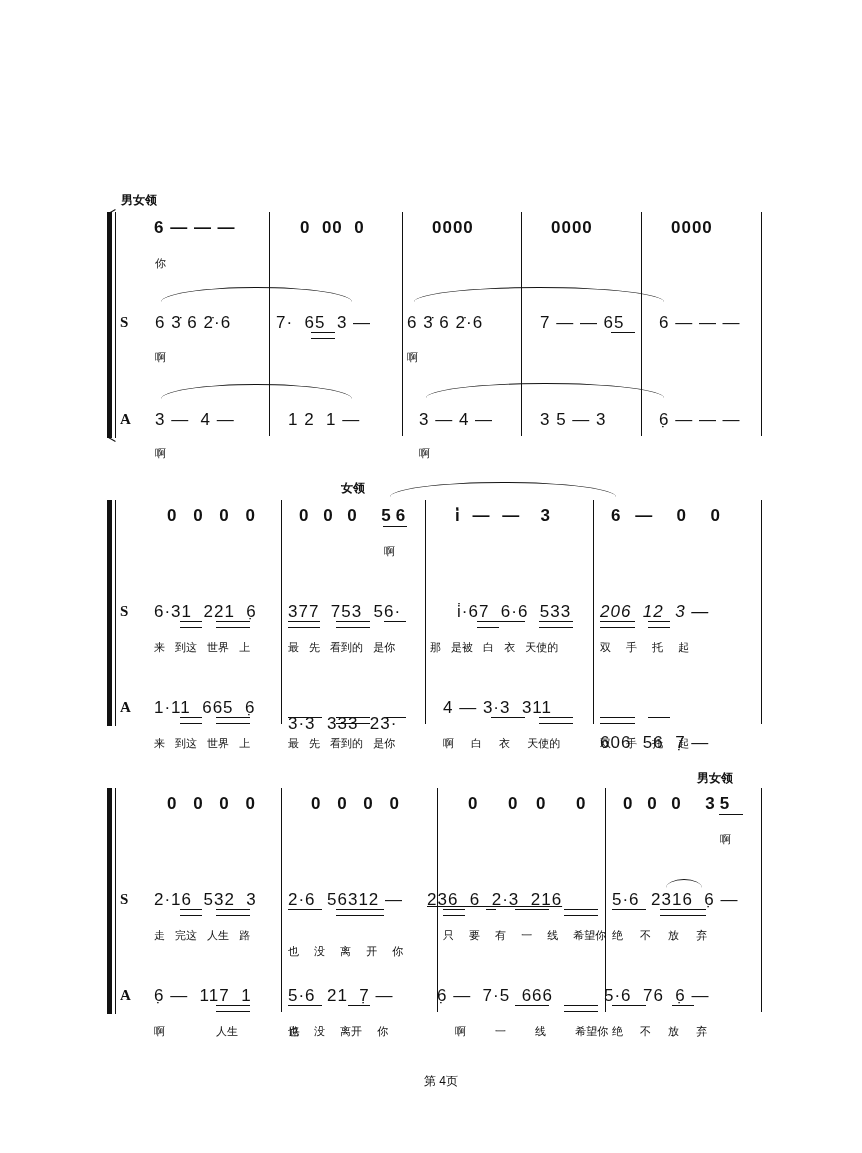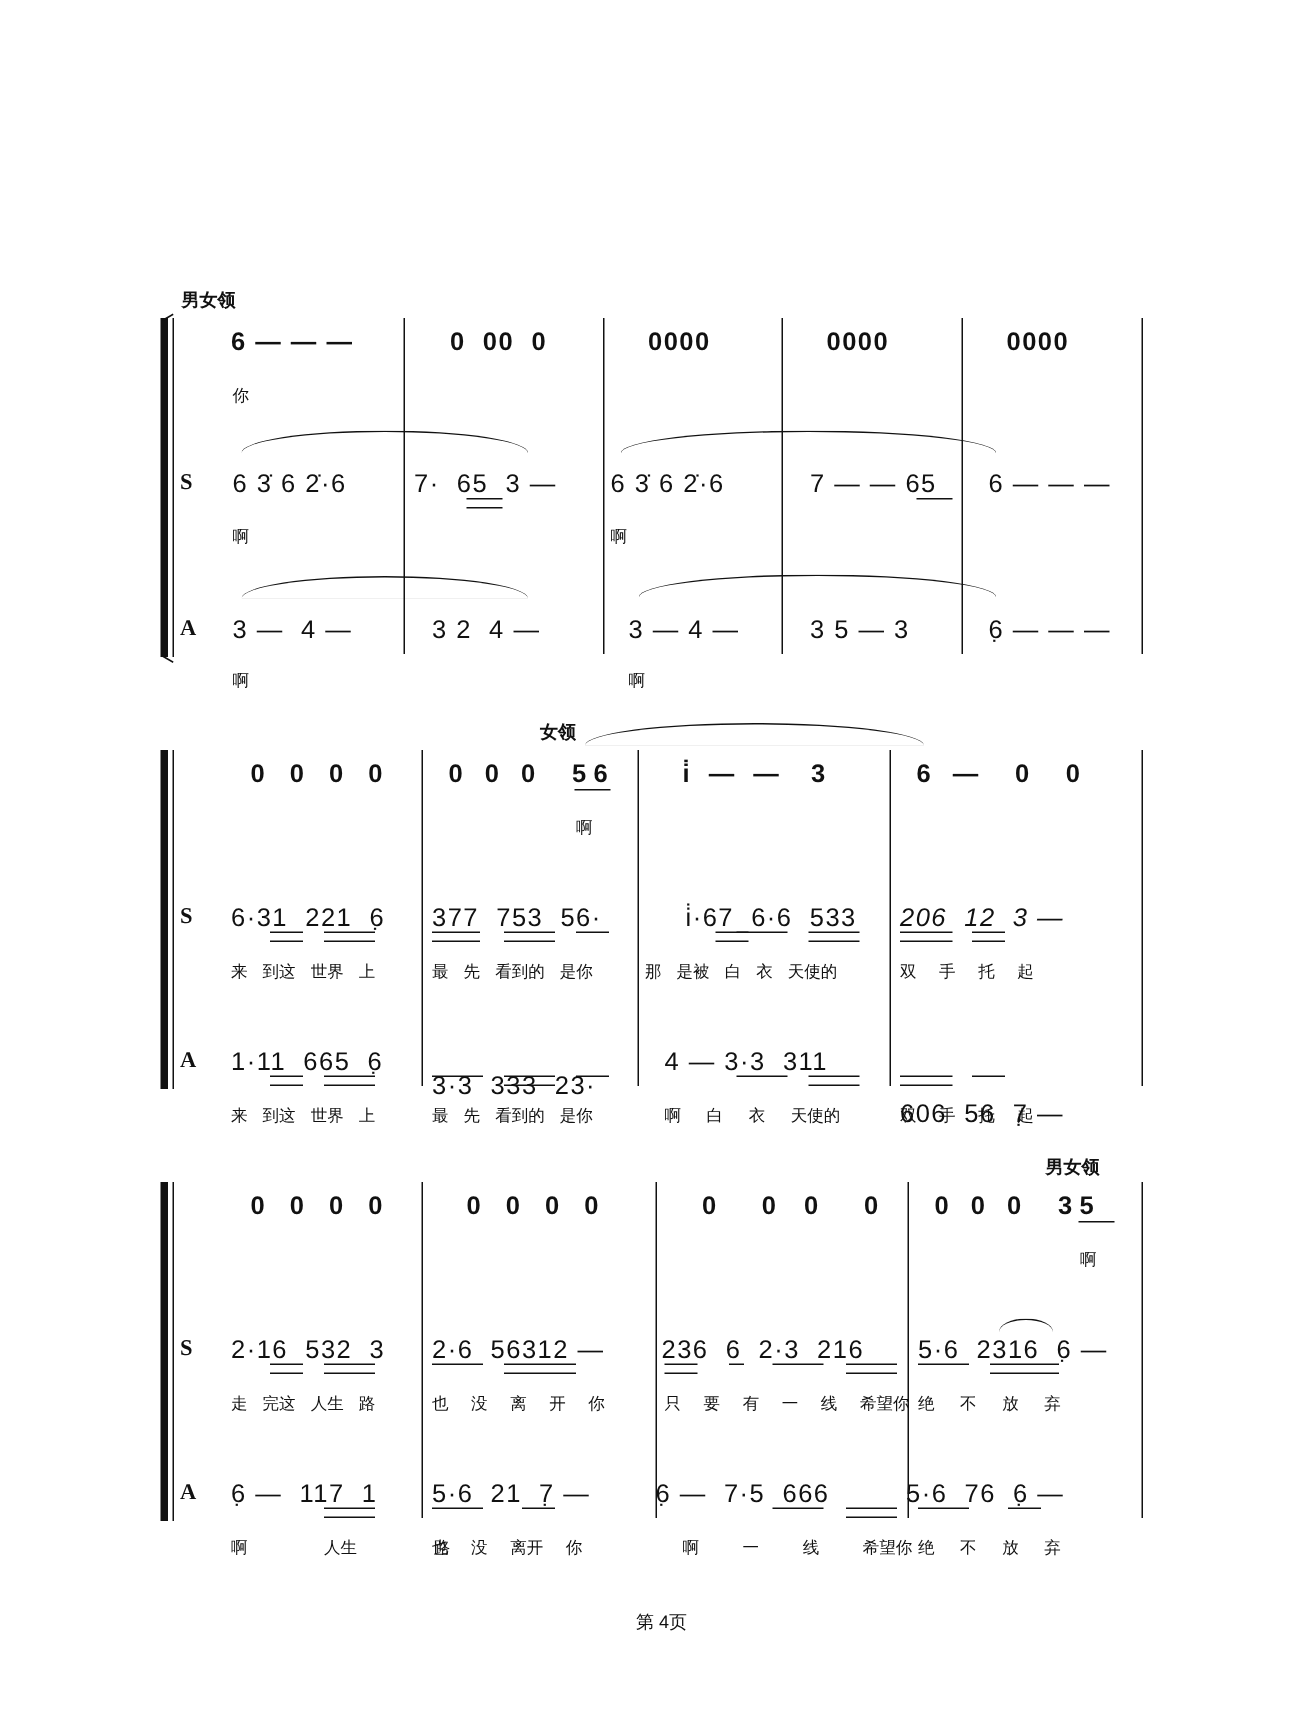--- a/index.html
+++ b/index.html
@@ -52,30 +52,30 @@
   <div class="abs digits light" style="left:540px;top:123px;white-space:pre;">7 — — 65</div>
   <div class="abs" style="left:611px;top:142px;width:24px;height:1px;background:#111;"></div>
   <div class="abs digits light" style="left:659px;top:123px;white-space:pre;">6 — — —</div>
   <div class="lyric" style="left:155px;top:160px;">啊</div>
   <div class="lyric" style="left:407px;top:160px;">啊</div>
 
   <div class="part-label" style="left:120px;top:221px;">A</div>
   <div class="slur" style="left:161px;top:194px;width:191px;height:14px;"></div>
   <div class="slur" style="left:426px;top:193px;width:238px;height:14px;"></div>
   <div class="abs digits light" style="left:155px;top:220px;white-space:pre;">3 —  4 —</div>
-  <div class="abs digits light" style="left:288px;top:220px;white-space:pre;">3 2  4 —</div>
+  <div class="abs digits light" style="left:288px;top:220px;white-space:pre;">1 2  1 —</div>
   <div class="abs digits light" style="left:419px;top:220px;white-space:pre;">3 — 4 —</div>
   <div class="abs digits light" style="left:540px;top:220px;white-space:pre;">3 5 — 3</div>
   <div class="abs digits light" style="left:659px;top:220px;white-space:pre;">6̣ — — —</div>
   <div class="lyric" style="left:155px;top:256px;">啊</div>
   <div class="lyric" style="left:419px;top:256px;">啊</div>
 </div>
 
 <div class="system" style="top:478px;height:285px;">
-  <div class="lead-label" style="left:360px;top:2px;">女领</div>
+  <div class="lead-label" style="left:341px;top:2px;">女领</div>
   <div class="slur" style="left:390px;top:4px;width:226px;height:14px;"></div>
   <div class="brace-thick" style="left:107px;top:22px;height:226px;"></div>
   <div class="brace-thin" style="left:115px;top:22px;height:226px;"></div>
 
   <div class="barline" style="left:281px;top:22px;height:224px;"></div>
   <div class="barline" style="left:425px;top:22px;height:224px;"></div>
   <div class="barline" style="left:593px;top:22px;height:224px;"></div>
   <div class="barline" style="left:761px;top:22px;height:224px;"></div>
 
   <div class="abs digits" style="left:167px;top:28px;white-space:pre;letter-spacing:6px;">0 0 0 0</div>
@@ -142,31 +142,31 @@
   <div class="abs" style="left:719px;top:46px;width:24px;height:1px;background:#111;"></div>
   <div class="lyric" style="left:720px;top:64px;">啊</div>
 
   <div class="part-label" style="left:120px;top:123px;">S</div>
   <div class="abs digits light" style="left:154px;top:122px;white-space:pre;">2·16  532  3</div>
   <div class="abs" style="left:180px;top:141px;width:22px;height:5px;border-top:1px solid #111;border-bottom:1px solid #111;"></div>
   <div class="abs" style="left:216px;top:141px;width:34px;height:5px;border-top:1px solid #111;border-bottom:1px solid #111;"></div>
   <div class="abs digits light" style="left:288px;top:122px;white-space:pre;">2·6  56312 —</div>
   <div class="abs" style="left:288px;top:141px;width:34px;height:1px;background:#111;"></div>
   <div class="abs" style="left:336px;top:141px;width:48px;height:5px;border-top:1px solid #111;border-bottom:1px solid #111;"></div>
-  <div class="abs digits light" style="left:441px;top:122px;white-space:pre;">236  6  2·3  216</div>
+  <div class="abs digits light" style="left:427px;top:122px;white-space:pre;text-decoration:underline;">236  6  2·3  216</div>
   <div class="abs" style="left:443px;top:141px;width:22px;height:5px;border-top:1px solid #111;border-bottom:1px solid #111;"></div>
   <div class="abs" style="left:486px;top:141px;width:10px;height:1px;background:#111;"></div>
   <div class="abs" style="left:515px;top:141px;width:34px;height:1px;background:#111;"></div>
   <div class="abs" style="left:564px;top:141px;width:34px;height:5px;border-top:1px solid #111;border-bottom:1px solid #111;"></div>
   <div class="abs digits light" style="left:612px;top:122px;white-space:pre;">5·6  2316  6̣ —</div>
   <div class="abs" style="left:612px;top:141px;width:34px;height:1px;background:#111;"></div>
   <div class="abs" style="left:660px;top:141px;width:46px;height:5px;border-top:1px solid #111;border-bottom:1px solid #111;"></div>
   <div class="slur" style="left:666px;top:111px;width:36px;height:8px;"></div>
   <div class="lyric" style="left:154px;top:160px;word-spacing:7px;">走 完这 人生 路</div>
-  <div class="lyric" style="left:288px;top:160px;word-spacing:12px;text-align:right;">也 没 离 开 你</div>
+  <div class="lyric" style="left:288px;top:176px;word-spacing:12px;text-align:right;">也 没 离 开 你</div>
   <div class="lyric" style="left:443px;top:160px;word-spacing:12px;">只 要 有 一 线 希望你</div>
   <div class="lyric" style="left:612px;top:160px;word-spacing:14px;">绝 不 放 弃</div>
 
   <div class="part-label" style="left:120px;top:219px;">A</div>
   <div class="abs digits light" style="left:154px;top:218px;white-space:pre;">6̣ —  117  1</div>
   <div class="abs" style="left:216px;top:237px;width:34px;height:5px;border-top:1px solid #111;border-bottom:1px solid #111;"></div>
   <div class="abs digits light" style="left:288px;top:218px;white-space:pre;">5·6  21  7̣ —</div>
   <div class="abs" style="left:288px;top:237px;width:34px;height:1px;background:#111;"></div>
   <div class="abs" style="left:348px;top:237px;width:22px;height:1px;background:#111;"></div>
   <div class="abs digits light" style="left:437px;top:218px;white-space:pre;">6̣ —  7·5  666</div>

